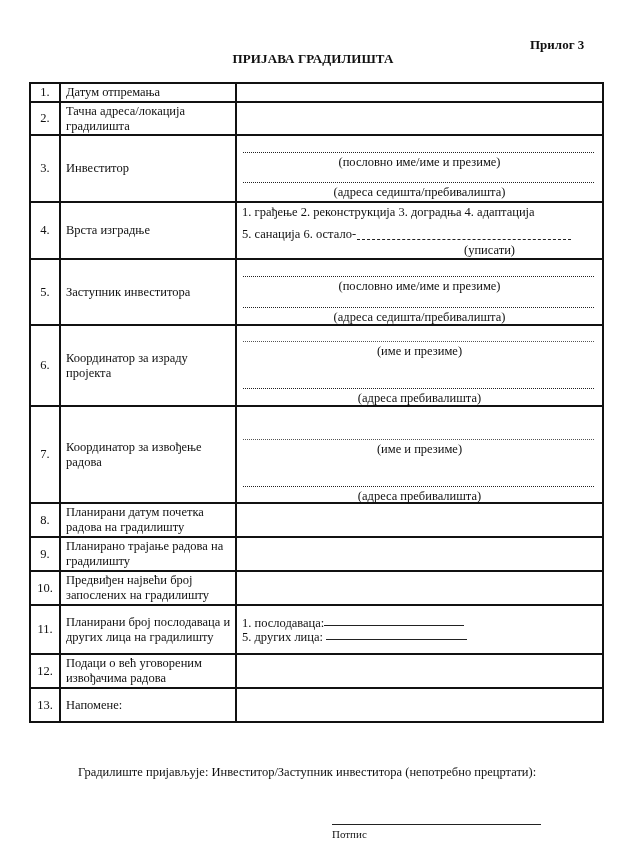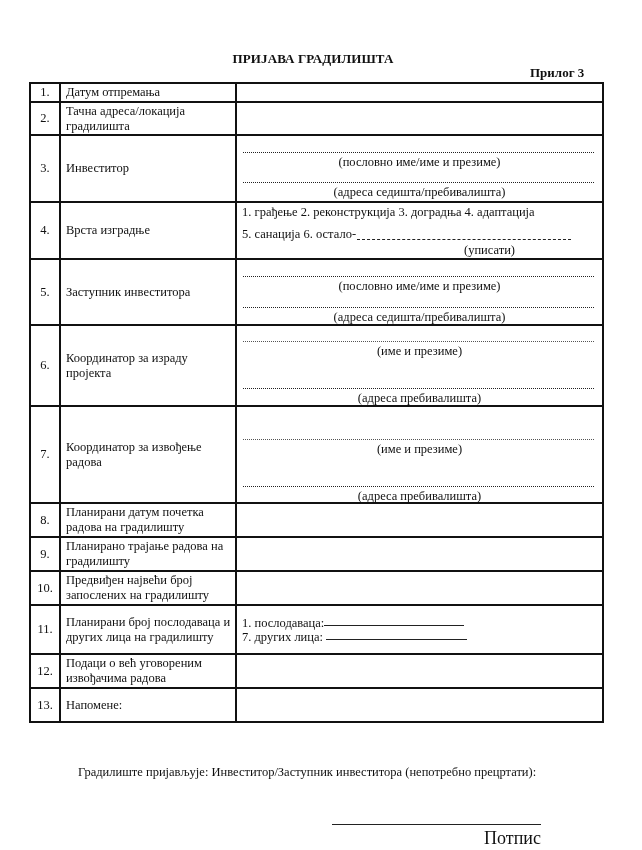--- a/index.html
+++ b/index.html
@@ -3,21 +3,21 @@
 <meta charset="utf-8">
 <style>
   html, body { margin: 0; padding: 0; background: #ffffff; }
   body {
     width: 642px; height: 850px; position: relative; overflow: hidden;
     font-family: "Liberation Serif", "DejaVu Serif", serif;
     color: #111; font-size: 12.5px;
   }
   .annex {
     position: absolute; left: 530px; top: 37px;
-    font-weight: bold; font-size: 13px; margin-top: 28px;
+    font-weight: bold; font-size: 13px;
   }
   .title {
     position: absolute; left: 0; width: 642px; top: 51px;
     text-align: center; font-weight: bold; font-size: 13px;
     padding-left: 0; letter-spacing: 0.1px;
   }
   .title span { position: relative; left: -8px; }
   table.form {
     position: absolute; left: 29px; top: 82px; width: 575px;
     border-collapse: collapse; table-layout: fixed;
@@ -64,21 +64,21 @@
   .footer-text {
     position: absolute; left: 78px; top: 765px; font-size: 12.5px; white-space: nowrap;
   }
   .mp { position: absolute; left: 282px; top: 828px; font-size: 12.5px; margin-top: 32px; }
   .sig-line {
     position: absolute; left: 332px; top: 824px; width: 209px; height: 0;
     border-top: 1px solid #222;
   }
   .sig-label {
     position: absolute; left: 332px; width: 209px; top: 828px;
-    text-align: right; font-size: 18px;
+    text-align: left; font-size: 11px;
   }
 </style>
 </head>
 <body>
 
 <div class="annex">Прилог 3</div>
 <div class="title"><span>ПРИЈАВА ГРАДИЛИШТА</span></div>
 
 <table class="form">
   <tbody>
@@ -154,21 +154,21 @@
   <tr class="r10">
     <td class="num">10.</td>
     <td class="label">Предвиђен највећи број запослених на градилишту</td>
     <td class="val"></td>
   </tr>
   <tr class="r11">
     <td class="num">11.</td>
     <td class="label">Планирани број послодаваца и других лица на градилишту</td>
     <td class="val">
       <span class="sub-line"><span>1. послодаваца:</span><span class="underline" style="width:140px"></span></span>
-      <span class="sub-line"><span>7. других лица: </span><span class="underline" style="width:141px"></span></span>
+      <span class="sub-line"><span>5. других лица: </span><span class="underline" style="width:141px"></span></span>
     </td>
   </tr>
   <tr class="r12">
     <td class="num">12.</td>
     <td class="label">Подаци о већ уговореним извођачима радова</td>
     <td class="val"></td>
   </tr>
   <tr class="r13">
     <td class="num">13.</td>
     <td class="label">Напомене:</td>

